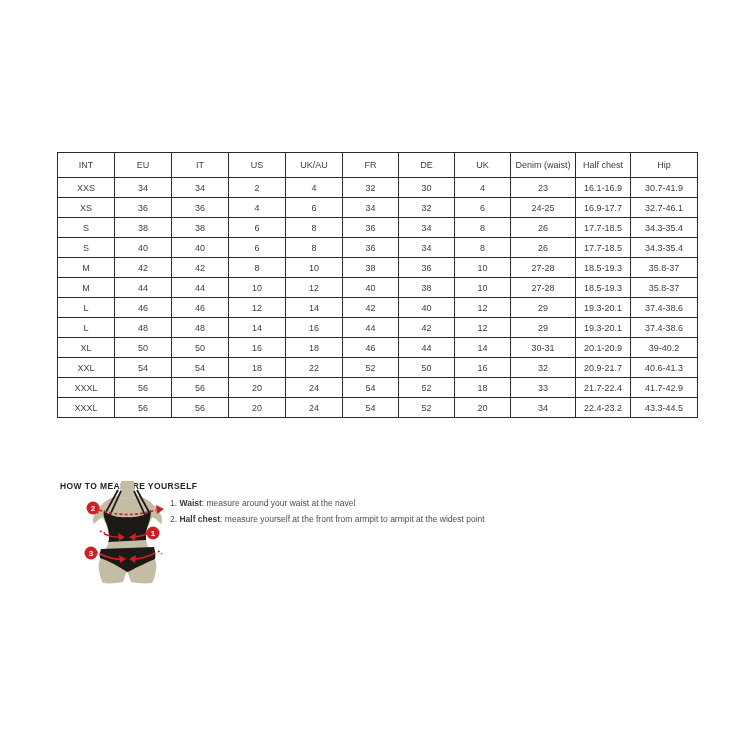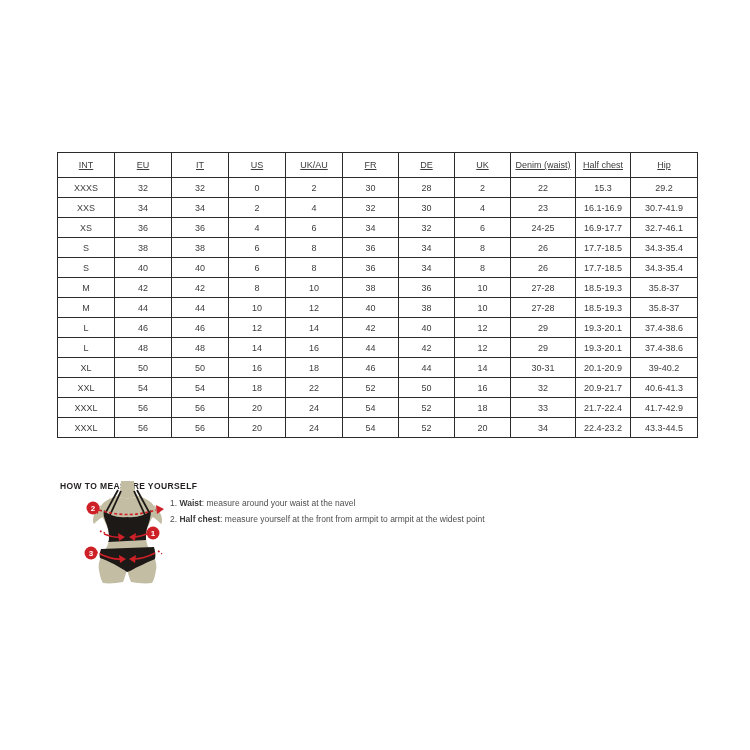--- a/index.html
+++ b/index.html
@@ -13,21 +13,21 @@
   .size-table {
     position:absolute; left:57px; top:152px; width:640px;
     border-collapse:collapse; table-layout:fixed;
     font-size:9px; color:#3c3c3c;
   }
   .size-table th, .size-table td {
     border:1px solid #2b2b2b;
     text-align:center; vertical-align:middle;
     font-weight:normal; white-space:nowrap; overflow:hidden;
   }
-  .size-table th { height:25px;text-decoration:underline; }
+  .size-table th { height:25px; }
   .size-table td { height:20px; }
   .size-table th:nth-child(-n+5){ width:57px; }
   .size-table th:nth-child(6), .size-table th:nth-child(7), .size-table th:nth-child(8){ width:56px; }
   .size-table th:nth-child(9){ width:65px; }
   .size-table th:nth-child(10){ width:55px; }
   .size-table th:nth-child(11){ width:67px; }
 
   
   .measure-heading {
     position:absolute; left:60px; top:481px;
@@ -60,33 +60,20 @@
           <th>FR</th>
           <th>DE</th>
           <th>UK</th>
           <th>Denim (waist)</th>
           <th>Half chest</th>
           <th>Hip</th>
         </tr>
       </thead>
     <tbody>
         <tr>
-          <td>XXXS</td>
-          <td>32</td>
-          <td>32</td>
-          <td>0</td>
-          <td>2</td>
-          <td>30</td>
-          <td>28</td>
-          <td>2</td>
-          <td>22</td>
-          <td>15.3</td>
-          <td>29.2</td>
-        </tr>
-        <tr>
           <td>XXS</td>
           <td>34</td>
           <td>34</td>
           <td>2</td>
           <td>4</td>
           <td>32</td>
           <td>30</td>
           <td>4</td>
           <td>23</td>
           <td>16.1-16.9</td>

